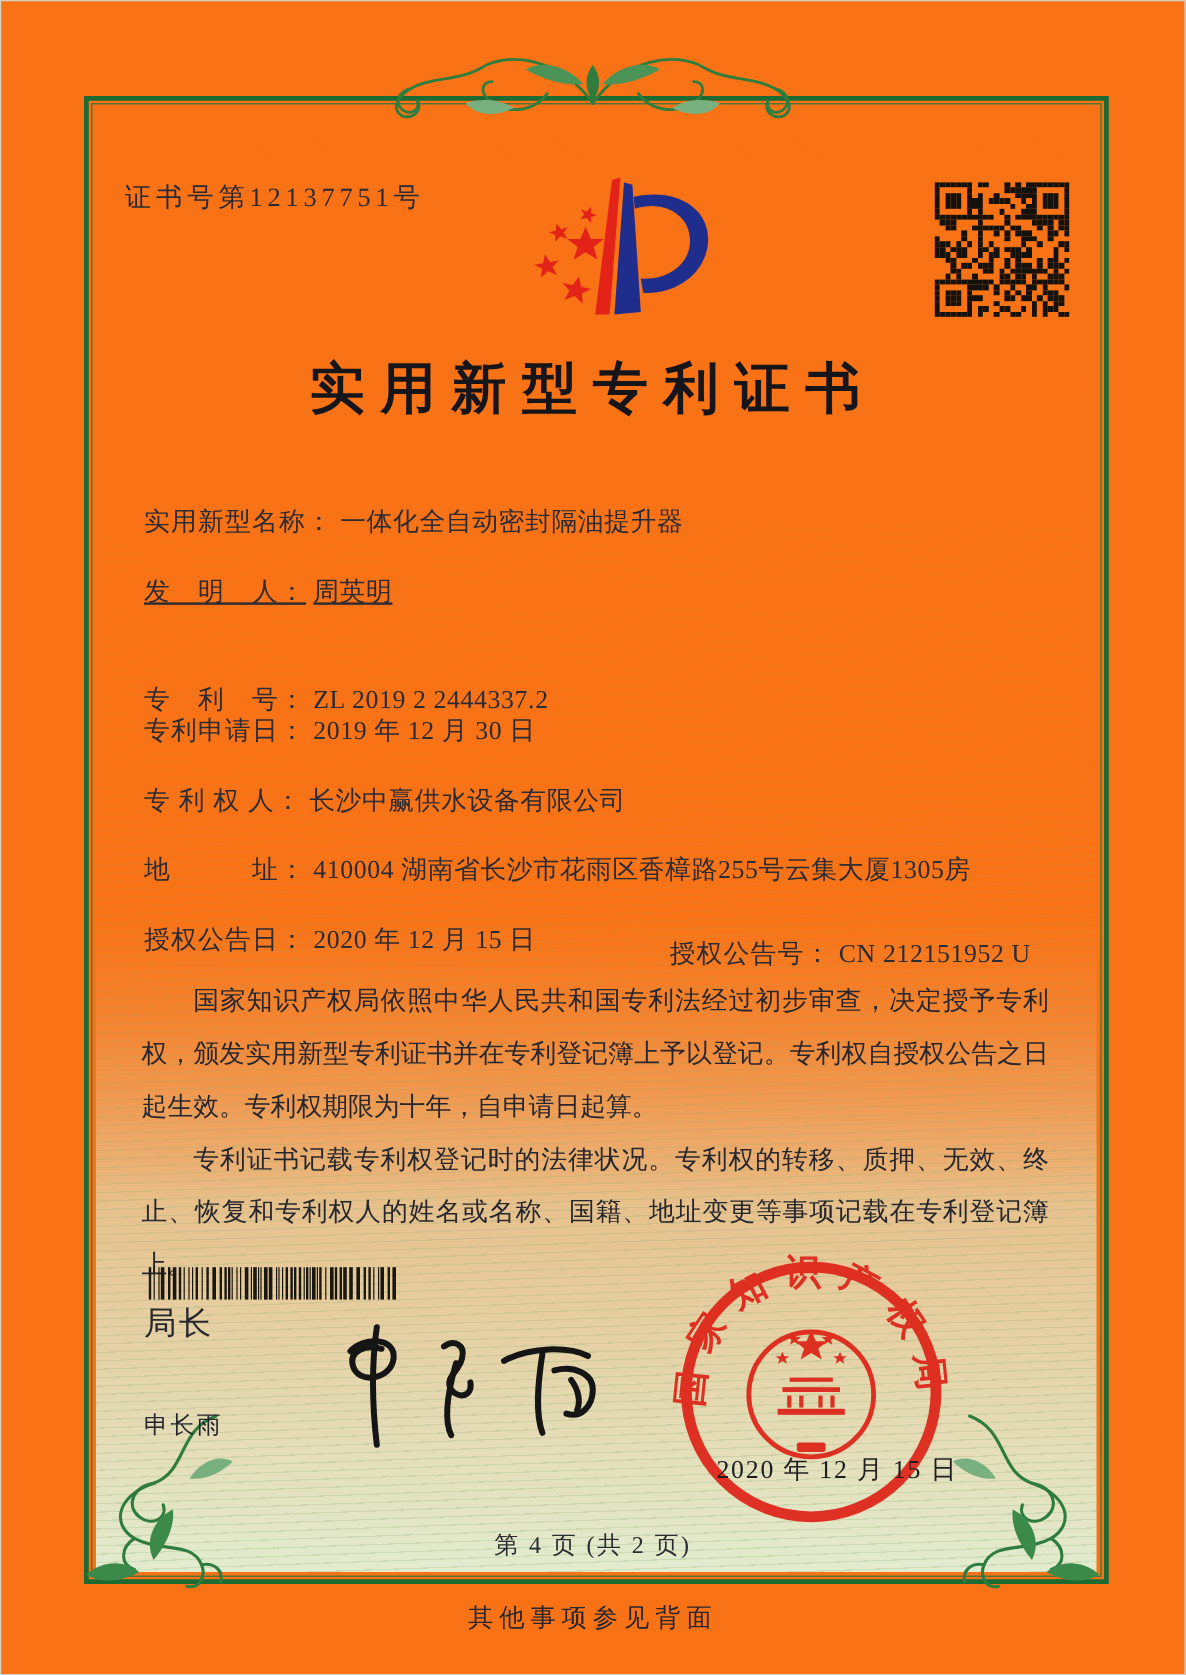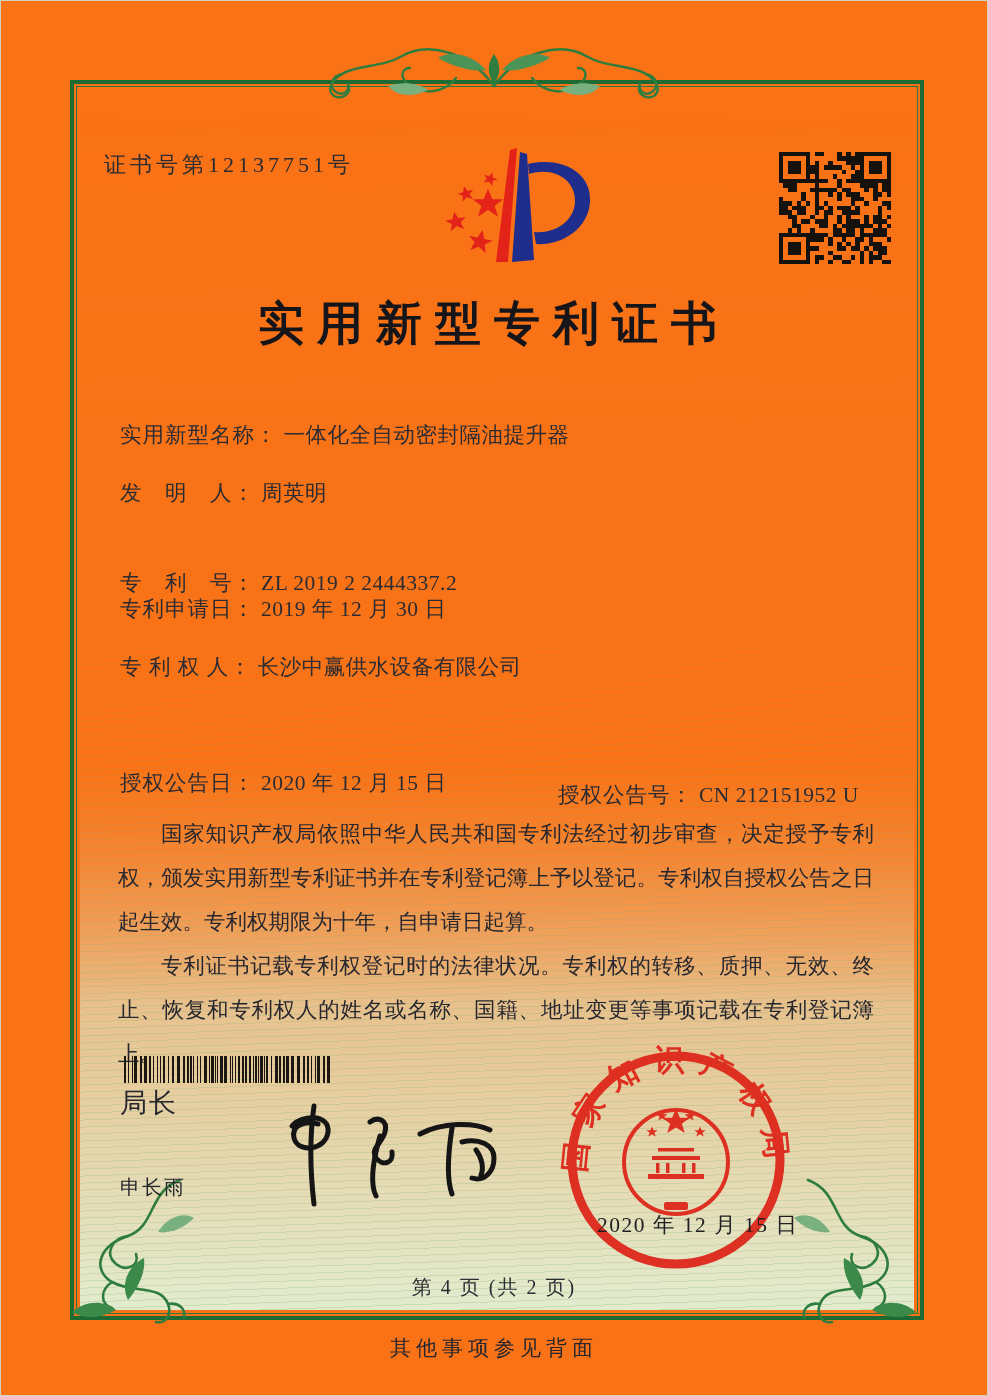--- a/index.html
+++ b/index.html
@@ -743,31 +743,34 @@
       <div></div>
       <div class="on"></div>
       <div class="on"></div>
     </div>
 
   <div class="abs title">实用新型专利证书</div>
 
   <div class="abs field-row" style="top:420px;">
     <span class="lab">实用新型名称：</span><span class="val">一体化全自动密封隔油提升器</span>
   </div>
-  <div class="abs field-row" style="top:478px;">
+  <div class="abs field-row" style="top:478px;text-decoration:underline;">
     <span class="lab">发　明　人：</span><span class="val">周英明</span>
   </div>
   <div class="abs field-row" style="top:568px;">
     <span class="lab">专　利　号：</span><span class="val">ZL 2019 2 2444337.2</span>
   </div>
   <div class="abs field-row" style="top:594px;">
     <span class="lab">专利申请日：</span><span class="val">2019 年 12 月 30 日</span>
   </div>
   <div class="abs field-row" style="top:652px;">
     <span class="lab">专 利 权 人：</span><span class="val">长沙中赢供水设备有限公司</span>
+  </div>
+  <div class="abs field-row" style="top:710px;">
+    <span class="lab">地　　　址：</span><span class="val">410004 湖南省长沙市花雨区香樟路255号云集大厦1305房</span>
   </div>
   <div class="abs field-row" style="top:768px;">
     <span class="lab">授权公告日：</span><span class="val">2020 年 12 月 15 日</span>
     <span class="second-pair"><span class="lab">授权公告号：</span><span class="val">CN 212151952 U</span></span>
   </div>
 
   <div class="abs body-text">
     <p>国家知识产权局依照中华人民共和国专利法经过初步审查，决定授予专利权，颁发实用新型专利证书并在专利登记簿上予以登记。专利权自授权公告之日起生效。专利权期限为十年，自申请日起算。</p>
     <p>专利证书记载专利权登记时的法律状况。专利权的转移、质押、无效、终止、恢复和专利权人的姓名或名称、国籍、地址变更等事项记载在专利登记簿上。</p>
   </div>

